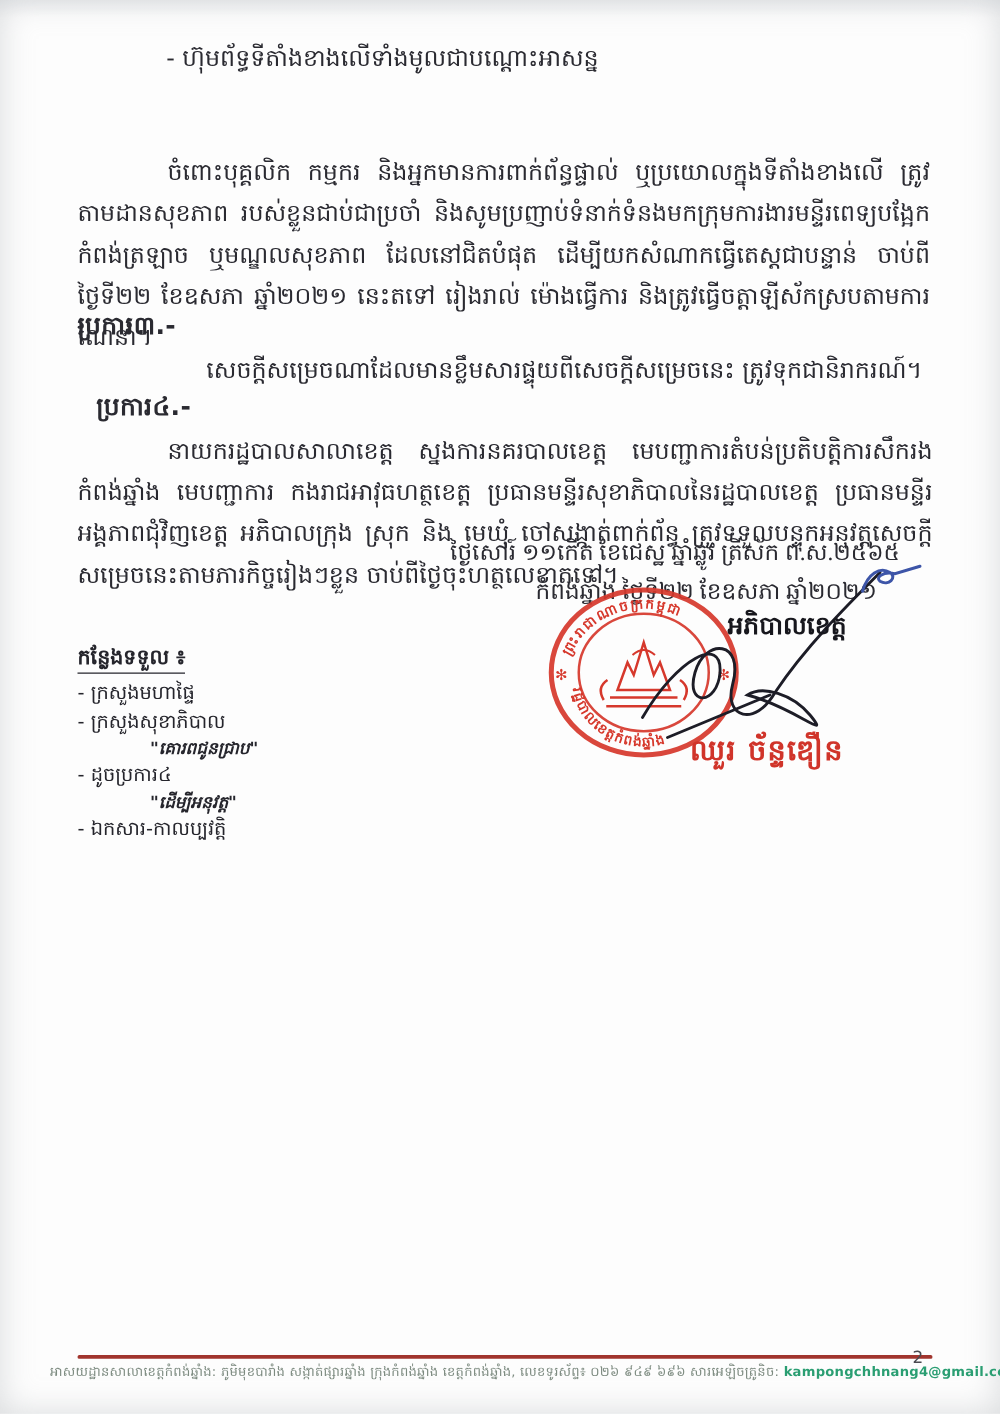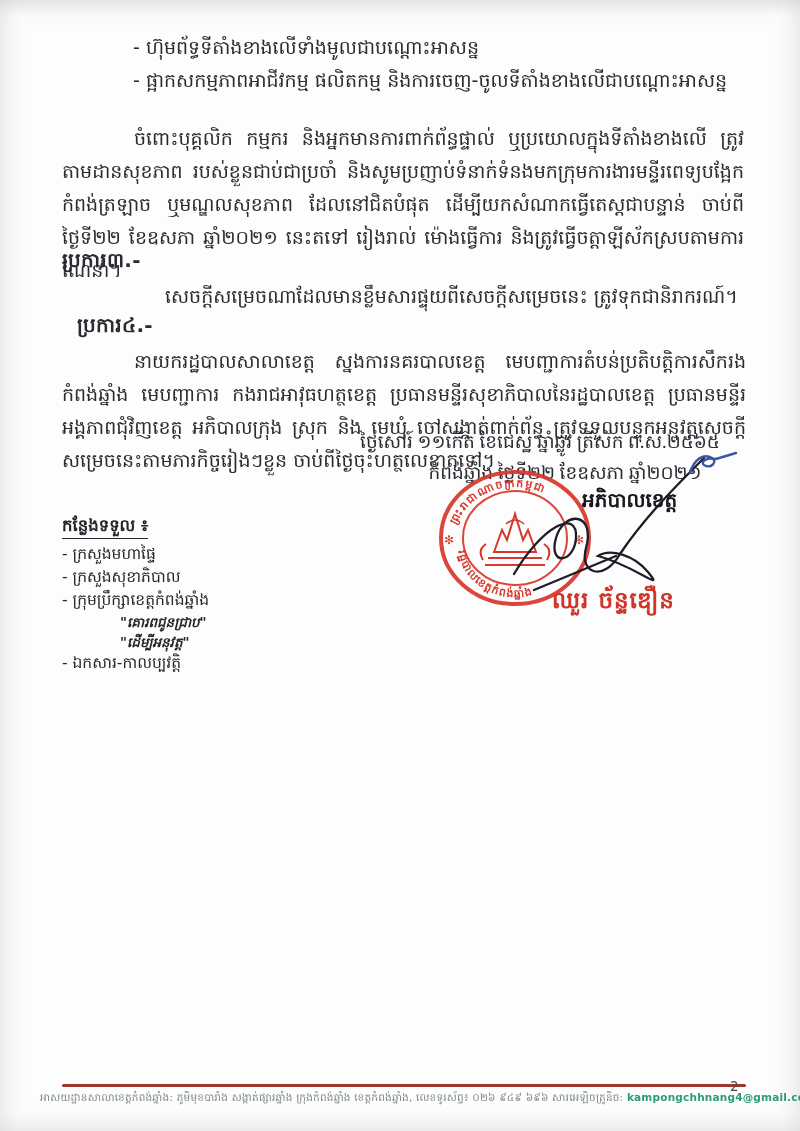--- a/index.html
+++ b/index.html
@@ -52,21 +52,20 @@
   .page-number{font-size:13.5px;color:#4a4a50;}
 </style>
 </head>
 <body>
 
 <div class="photo">
   <div class="page">
 
     <div class="abs bullets" style="left:133px;top:31px;">
       <div>- ហ៊ុមព័ទ្ធទីតាំងខាងលើទាំងមូលជាបណ្ដោះអាសន្ន</div>
-      <div>- ផ្អាកសកម្មភាពអាជីវកម្ម ផលិតកម្ម និងការចេញ-ចូលទីតាំងខាងលើជាបណ្ដោះអាសន្ន</div>
     </div>
 
     <div class="abs body-text" style="left:62px;top:122px;width:682px;text-indent:72px;">ចំពោះបុគ្គលិក កម្មករ និងអ្នកមានការពាក់ព័ន្ធផ្ទាល់ ឬប្រយោលក្នុងទីតាំងខាងលើ ត្រូវតាមដានសុខភាព របស់ខ្លួនជាប់ជាប្រចាំ និងសូមប្រញាប់ទំនាក់ទំនងមកក្រុមការងារមន្ទីរពេទ្យបង្អែកកំពង់ត្រឡាច ឬមណ្ឌលសុខភាព ដែលនៅជិតបំផុត ដើម្បីយកសំណាកធ្វើតេស្តជាបន្ទាន់ ចាប់ពីថ្ងៃទី២២ ខែឧសភា ឆ្នាំ២០២១ នេះតទៅ រៀងរាល់ ម៉ោងធ្វើការ និងត្រូវធ្វើចត្តាឡីស័កស្របតាមការណែនាំ។</div>
 
     <div class="abs article-heading" style="left:62px;top:247px;">ប្រការ៣.-</div>
     <div class="abs body-text" style="left:62px;top:280px;width:682px;text-indent:103px;">សេចក្ដីសម្រេចណាដែលមានខ្លឹមសារផ្ទុយពីសេចក្ដីសម្រេចនេះ ត្រូវទុកជានិរាករណ៍។</div>
 
     <div class="abs article-heading" style="left:77px;top:312px;">ប្រការ៤.-</div>
     <div class="abs body-text" style="left:62px;top:345px;width:684px;text-indent:72px;">នាយករដ្ឋបាលសាលាខេត្ត ស្នងការនគរបាលខេត្ត មេបញ្ជាការតំបន់ប្រតិបត្តិការសឹករងកំពង់ឆ្នាំង មេបញ្ជាការ កងរាជអាវុធហត្ថខេត្ត ប្រធានមន្ទីរសុខាភិបាលនៃរដ្ឋបាលខេត្ត ប្រធានមន្ទីរ អង្គភាពជុំវិញខេត្ត អភិបាលក្រុង ស្រុក និង មេឃុំ ចៅសង្កាត់ពាក់ព័ន្ធ ត្រូវទទួលបន្ទុកអនុវត្តសេចក្ដីសម្រេចនេះតាមភារកិច្ចរៀងៗខ្លួន ចាប់ពីថ្ងៃចុះហត្ថលេខាតទៅ។</div>
 
@@ -113,22 +112,22 @@
         <path d="M36 138 L118 104"></path>
       </g>
     </svg>
 
     <div class="abs gov-name" style="left:552px;top:586px;">ឈួរ ច័ន្ទឌឿន</div>
 
     <div class="abs dist" style="left:62px;top:514px;width:260px;">
       <div class="dist-heading">កន្លែងទទួល ៖</div>
       <div>- ក្រសួងមហាផ្ទៃ</div>
       <div>- ក្រសួងសុខាភិបាល</div>
-      <div>- ក្រុមប្រឹក្សាខេត្តកំពង់ឆ្នាំង</div>
       <div class="note">"គោរពជូនជ្រាប"</div>
+      <div>- ដូចប្រការ៤</div>
       <div class="note">"ដើម្បីអនុវត្ត"</div>
       <div>- ឯកសារ-កាលប្បវត្តិ</div>
     </div>
 
     <div class="abs footer-rule" style="left:62px;top:1084px;width:684px;"></div>
     <div class="abs footer-line" style="left:40px;top:1091px;width:700px;">
       <span>អាសយដ្ឋានសាលាខេត្តកំពង់ឆ្នាំង: ភូមិមុខបារាំង សង្កាត់ផ្សារឆ្នាំង ក្រុងកំពង់ឆ្នាំង ខេត្តកំពង់ឆ្នាំង, លេខទូរស័ព្ទ៖ ០២៦ ៩៤៩ ៦៩៦ សារអេឡិចត្រូនិច: </span><span class="email">kampongchhnang4@gmail.com</span>
     </div>
     <div class="abs page-number" style="left:730px;top:1078px;">2</div>
 

